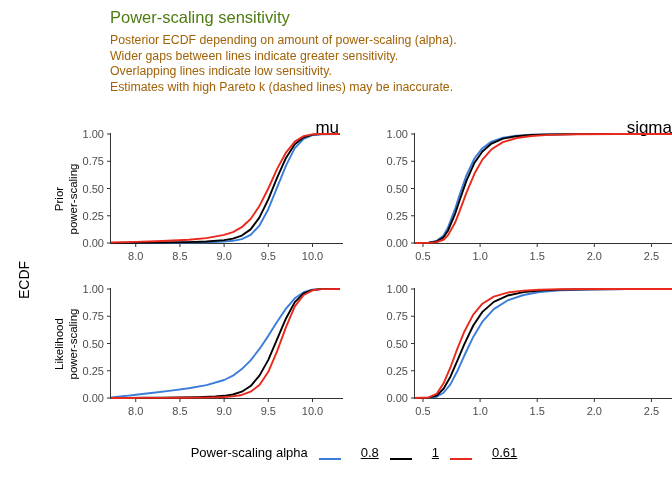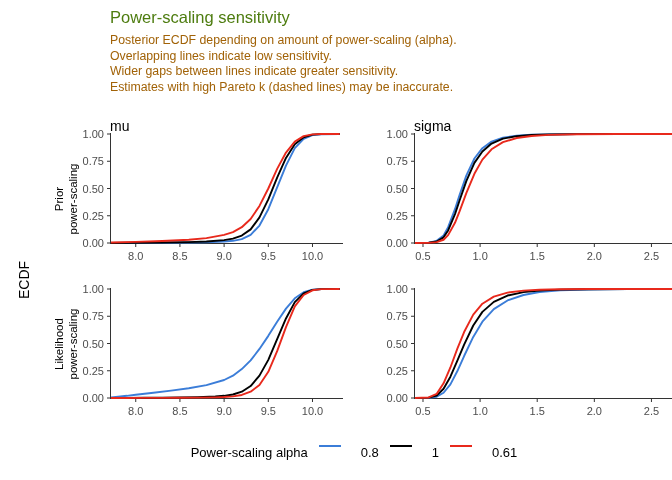--- a/index.html
+++ b/index.html
@@ -37,23 +37,23 @@
     font-size: 12.3px;
     line-height: 15.6px;
     color: #a16207;
     white-space: nowrap;
   }
   .subtitle div { white-space: nowrap; }
 
   
   .facet-title {
     position: absolute;
-    font-size: 14px;
-    color: #000;
-    text-align: left;
+    font-size: 17px;
+    color: #000;
+    text-align: right;
     white-space: nowrap;
   }
 
   .strip-label {
     position: absolute;
     font-size: 11.5px;
     color: #000;
     white-space: nowrap;
     transform-origin: 50% 50%;
     text-align: center;
@@ -80,22 +80,23 @@
     font-size: 13px;
     margin-left: 36px;
   }
   .legend-title {
     font-size: 13px;
     color: #000;
     margin-right: 2px;
   }
   .legend-item {
     display: flex;
-    align-items: flex-start;
+    align-items: flex-end;
     gap: 20px;
+    text-decoration: underline;
   }
   .legend-key {
     display: inline-block;
     width: 22px;
     height: 0;
     border-top-width: 2.2px;
     border-top-style: solid;
   }
   .legend-label {
     font-size: 13px;
@@ -106,22 +107,22 @@
   .panel-svg { position: absolute; }
 </style>
 </head>
 <body>
 
 <div id="root">
 
   <div class="title">Power-scaling sensitivity</div>
   <div class="subtitle" id="subtitle-block">
       <div>Posterior ECDF depending on amount of power-scaling (alpha).</div>
+      <div>Wider gaps between lines indicate greater sensitivity.</div>
       <div>Overlapping lines indicate low sensitivity.</div>
-      <div>Wider gaps between lines indicate greater sensitivity.</div>
       <div>Estimates with high Pareto k (dashed lines) may be inaccurate.</div>
     </div>
 
   <div class="axis-title-y" id="y-axis-title" style="left:-6px; top:272px; width:60px; text-align:center; transform:rotate(-90deg);">ECDF</div>
 
   <div class="strip-label" id="strip-0" style="left:11px; top:185px; width:110px; transform:rotate(-90deg);">
       <div>Prior</div>
       <div>power-scaling</div>
     </div>
   <div class="strip-label" id="strip-1" style="left:11px; top:330px; width:110px; transform:rotate(-90deg);">

